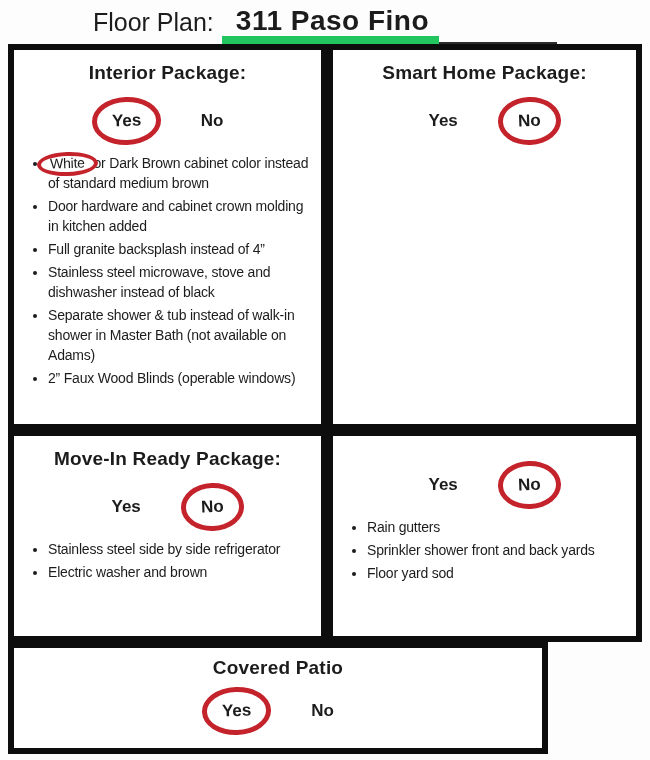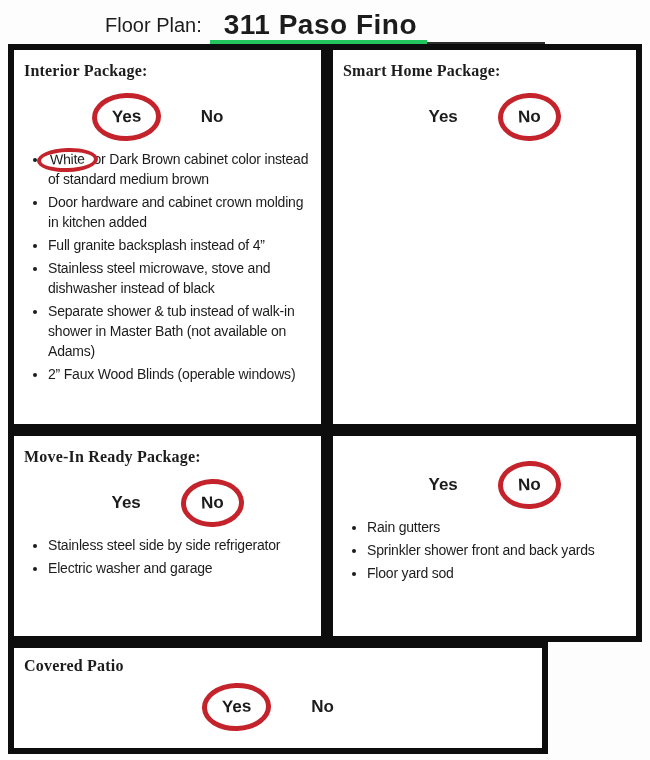--- a/index.html
+++ b/index.html
@@ -15,30 +15,30 @@
 
   
   .header {
     height: 44px;
     display: flex;
     justify-content: center;
     align-items: flex-end;
     padding-top: 6px;
   }
   .fp-label {
-    font-size: 20px;
+    font-size: 25px;
     padding-bottom: 7px;
   }
   .fp-value {
     font-size: 28px;
     font-weight: 700;
     letter-spacing: 0.5px;
     margin-left: 8px;
     padding: 0 10px 1px 14px;
-    border-bottom: 4px solid #22c55e;
+    border-bottom: 8px solid #22c55e;
     line-height: 1.05;
   }
   .fp-line-ext {
     display: inline-block;
     width: 118px;
     height: 30px;
     border-bottom: 2px solid #2c2c2c;
   }
 
   
@@ -53,25 +53,24 @@
     padding: 12px 10px 0 10px;
   }
   .box-left  { width: 319px; }
   .box-right { width: 315px; }
   .row-1 .box { height: 386px; }
   .row-2 .box { height: 212px; }
   .box-full { width: 540px; height: 112px; padding-top: 9px; }
 
   .pkg-title {
     margin: 0;
-    font-size: 16px;
+    font-size: 19px;
     font-weight: 700;
-    text-align: left;
+    text-align: center;
     letter-spacing: 0.2px;
-    font-family: Liberation Serif, serif;
   }
 
   .choices {
     display: flex;
     justify-content: center;
     align-items: center;
     column-gap: 20px;
     margin-top: 13px;
   }
   .box-full .choices { margin-top: 8px; }
@@ -147,21 +146,21 @@
 
   <div class="row row-2">
     <section class="box box-left">
       <h2 class="pkg-title">Move-In Ready Package:</h2>
       <div class="choices">
         <span class="choice">Yes</span>
         <span class="choice circled">No</span>
       </div>
       <ul class="items">
           <li>Stainless steel side by side refrigerator</li>
-          <li>Electric washer and garage</li>
+          <li>Electric washer and brown</li>
         </ul>
     </section>
 
     <section class="box box-right">
       <div class="choices">
         <span class="choice">Yes</span>
         <span class="choice circled">No</span>
       </div>
       <ul class="items">
           <li>Rain gutters</li>

